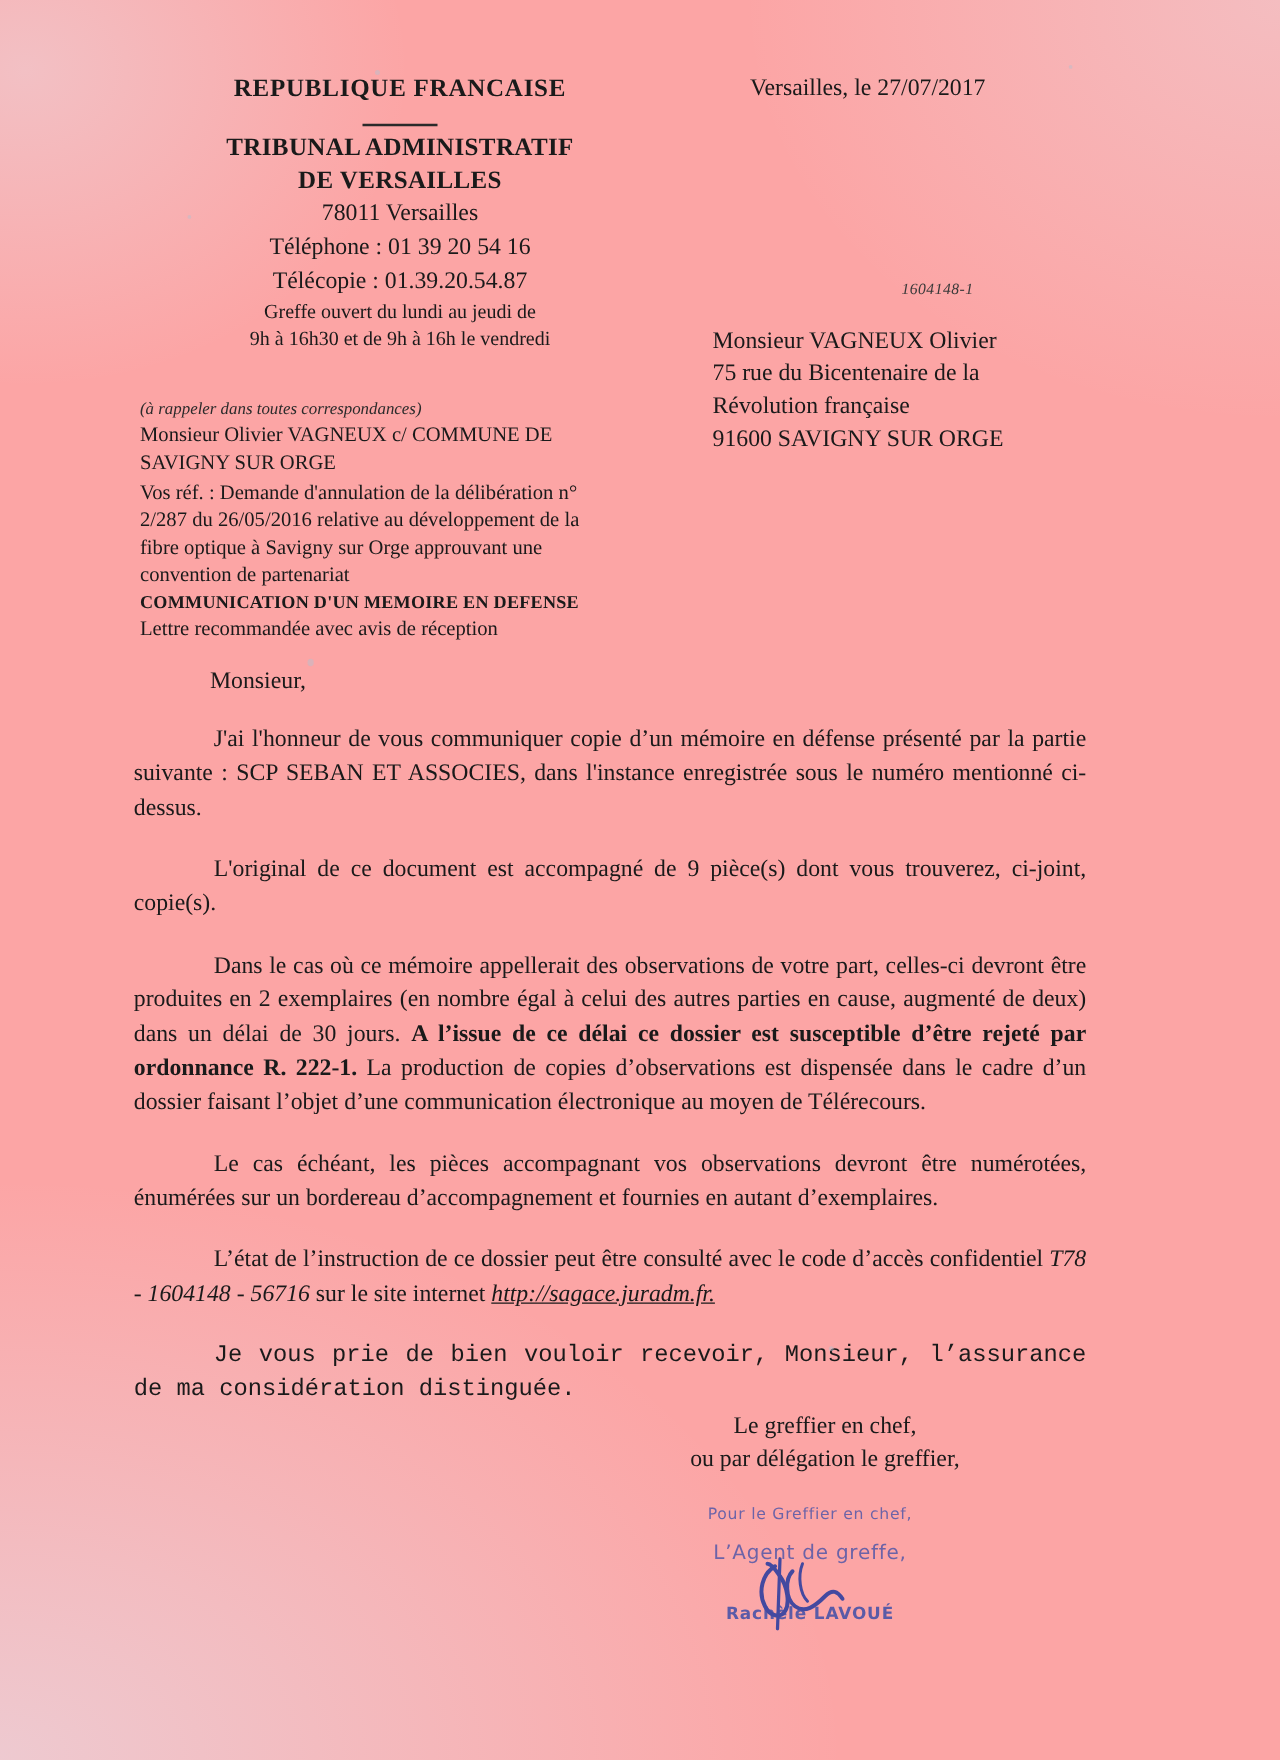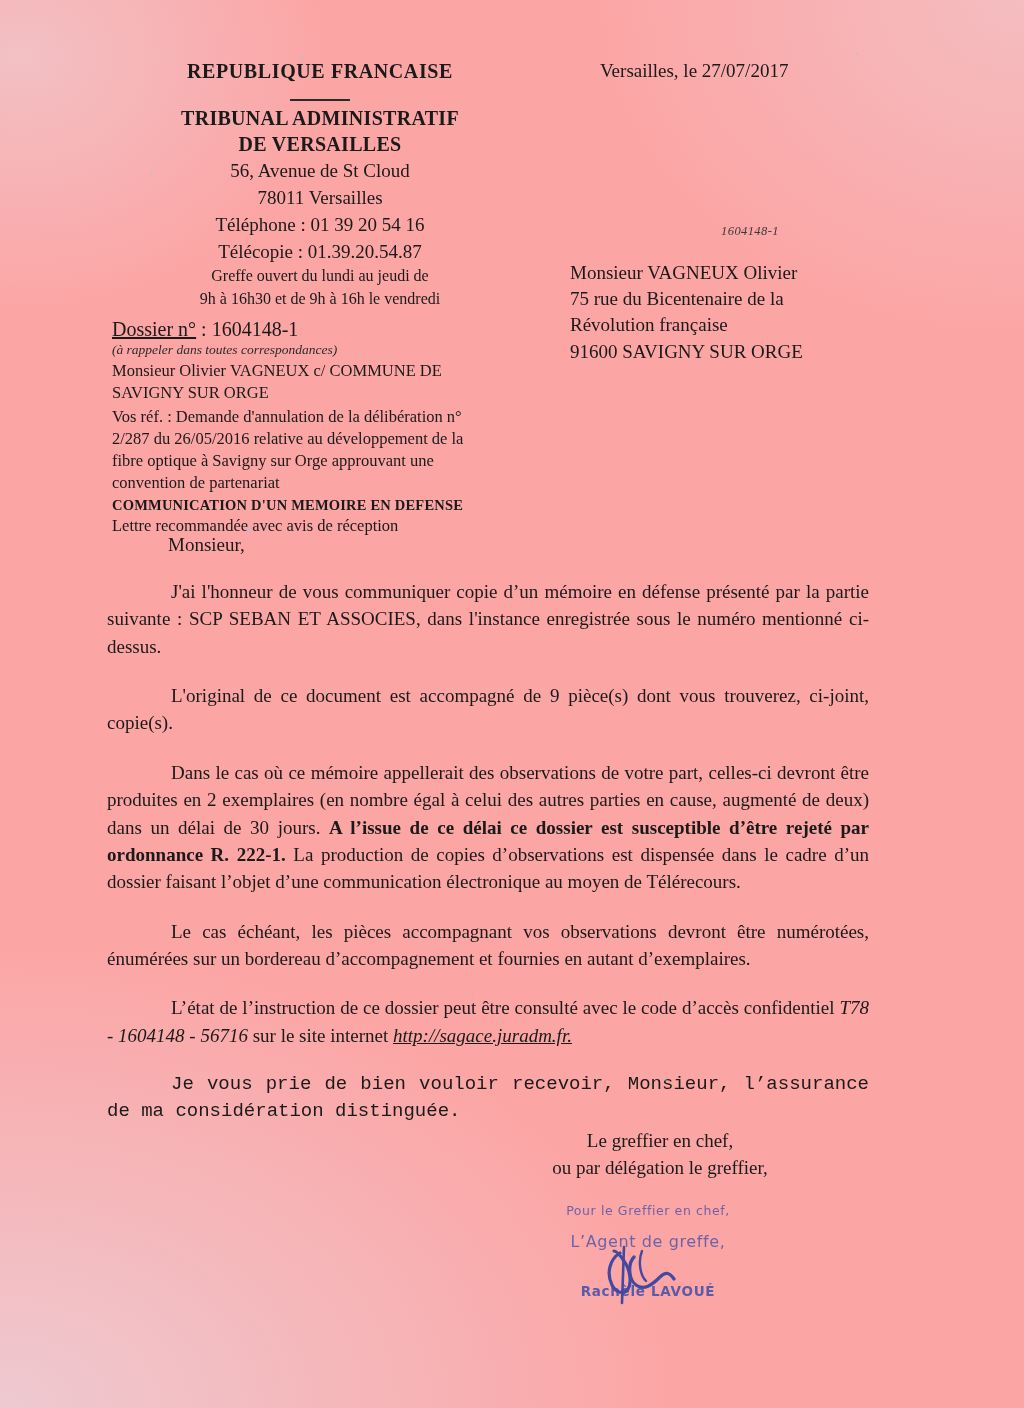--- a/index.html
+++ b/index.html
@@ -213,21 +213,20 @@
   <div class="scan-tint"></div>
 
   <div class="letterhead">
     <div class="lh-republic">REPUBLIQUE FRANCAISE</div>
     <div class="lh-rule"></div>
     <div class="lh-court">
       <div>TRIBUNAL ADMINISTRATIF</div>
       <div>DE VERSAILLES</div>
     </div>
     <div class="lh-addr">
-      <div>56, Avenue de St Cloud</div>
       <div>78011   Versailles</div>
       <div>Téléphone : 01 39 20 54 16</div>
       <div>Télécopie : 01.39.20.54.87</div>
     </div>
     <div class="lh-hours">
       <div>Greffe ouvert du lundi au jeudi de</div>
       <div>9h à 16h30 et de 9h à 16h  le vendredi</div>
     </div>
   </div>
 
@@ -235,21 +234,20 @@
 
   <div class="recipient-ref">1604148-1</div>
   <div class="recipient">
     <div>Monsieur VAGNEUX Olivier</div>
     <div>75 rue du Bicentenaire de la</div>
     <div>Révolution française</div>
     <div>91600 SAVIGNY SUR ORGE</div>
   </div>
 
   <div class="dossier-block">
-    <div class="dossier-title"><span class="u">Dossier n°</span><span> : </span><span>1604148-1</span></div>
     <div class="dossier-note">(à rappeler dans toutes correspondances)</div>
     <div class="dossier-parties">
       <div>Monsieur Olivier VAGNEUX c/ COMMUNE DE</div>
       <div>SAVIGNY SUR ORGE</div>
     </div>
     <div class="dossier-ref">
       <div>Vos réf. : Demande d'annulation de la délibération n°</div>
       <div>2/287 du 26/05/2016 relative au développement de la</div>
       <div>fibre optique à Savigny sur Orge approuvant une</div>
       <div>convention de partenariat</div>

